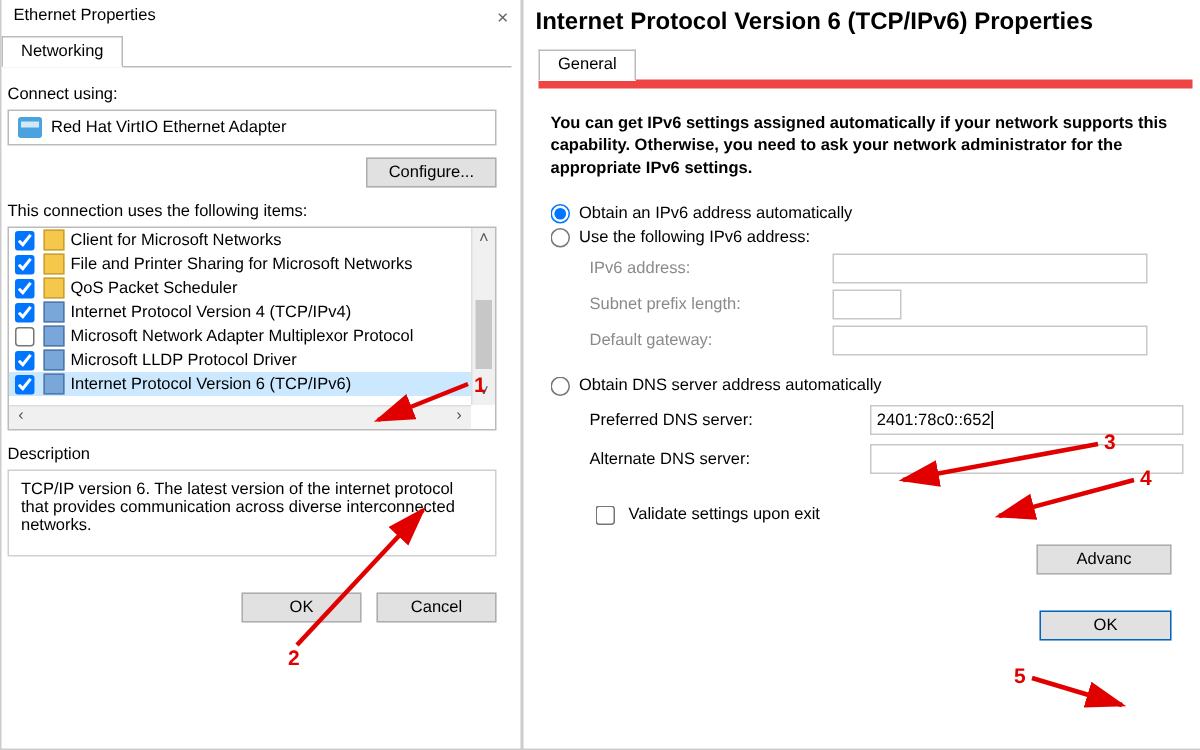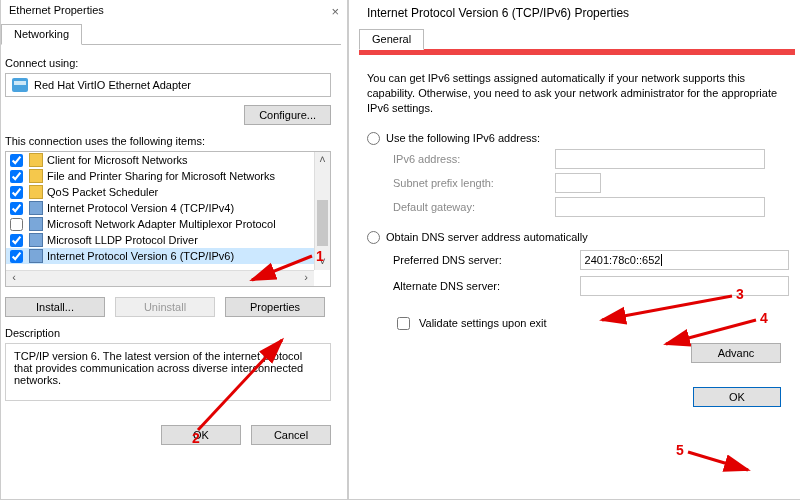--- a/index.html
+++ b/index.html
@@ -53,24 +53,24 @@
   .desc-box { margin-top:10px; }
   .desc-frame { border:1px solid #d0d0d0; padding:6px 8px 14px 8px; width:326px;}
   .ok-row { display:flex; gap:10px; justify-content:flex-end; margin:24px 6px 0 0;}
 
   
   .ip6-win {
     position: absolute; left: 348px; top: 0; right:0; height: 500px;
     background:#fff; border:1px solid #ccc; border-top:none; border-right:none;
     padding: 0;
   }
-  .ip6-title { padding:6px 10px 4px 18px; font-size:12px;}
+  .ip6-title { padding:6px 10px 4px 8px; font-size:16px;font-weight:bold;}
   .ip6-tabstrip { margin: 4px 0 0 10px; border-bottom:6px solid #ef4444; width: 436px;}
   .ip6-body { padding: 10px 0 0 18px; width: 440px;}
-  .intro { margin: 6px 0 16px 0; line-height:1.35; }
+  .intro { margin: 6px 0 16px 0; line-height:1.35;font-weight:bold; }
   .radio-row { display:flex; align-items:center; gap:6px; margin:3px 0;}
   input[type=radio]{ margin:0;}
   .ind-grid { margin:4px 0 10px 26px; color:#8a8a8a; }
   .ind-grid .r { display:flex; align-items:center; margin:4px 0;}
   .ind-grid .r label{ width:150px;}
   .ip-input {
     border:1px solid #c7c7c7; height:20px; padding:1px 4px; background:#fff;margin-left:12px;
   }
   .ip-input.dis{ background:#fff; color:#8a8a8a;}
   .dns-grid { margin:4px 0 6px 26px;}
@@ -150,25 +150,20 @@
         <div class="up">˄</div>
         <div class="thumb"></div>
         <div class="dn" style="position:absolute;bottom:0;left:0;right:0">˅</div>
       </div>
       <div class="hscroll">
         <span>‹</span>
         <span>›</span>
       </div>
     </div>
 
-    <div class="btn-row">
-      <span class="btn" style="min-width:100px">Install...</span>
-      <span class="btn dis" style="min-width:100px">Uninstall</span>
-      <span class="btn" style="min-width:100px">Properties</span>
-    </div>
 
     <div class="desc-box">
       <div class="lbl">Description</div>
       <div class="desc-frame">TCP/IP version 6. The latest version of the internet protocol that provides communication across diverse interconnected networks.</div>
     </div>
 
     <div class="ok-row">
       <span class="btn">OK</span>
       <span class="btn">Cancel</span>
     </div>
@@ -176,20 +171,24 @@
 </div>
 
 <div class="ip6-win">
   <div class="ip6-title">Internet Protocol Version 6 (TCP/IPv6) Properties</div>
   <div class="ip6-tabstrip">
     <span class="tab">General</span>
   </div>
   <div class="ip6-body">
     <div class="intro">You can get IPv6 settings assigned automatically if your network supports this capability. Otherwise, you need to ask your network administrator for the appropriate IPv6 settings.</div>
 
+    <div class="radio-row">
+      <input type="radio" checked="" style="">
+      <span>Obtain an IPv6 address automatically</span>
+    </div>
     <div class="radio-row">
       <input type="radio" style="">
       <span>Use the following IPv6 address:</span>
     </div>
     <div class="ind-grid">
       <div class="r">
           <label>IPv6 address:</label>
         <input class="ip-input dis" style="width: 210px;" disabled="">
         </div>
       <div class="r">

